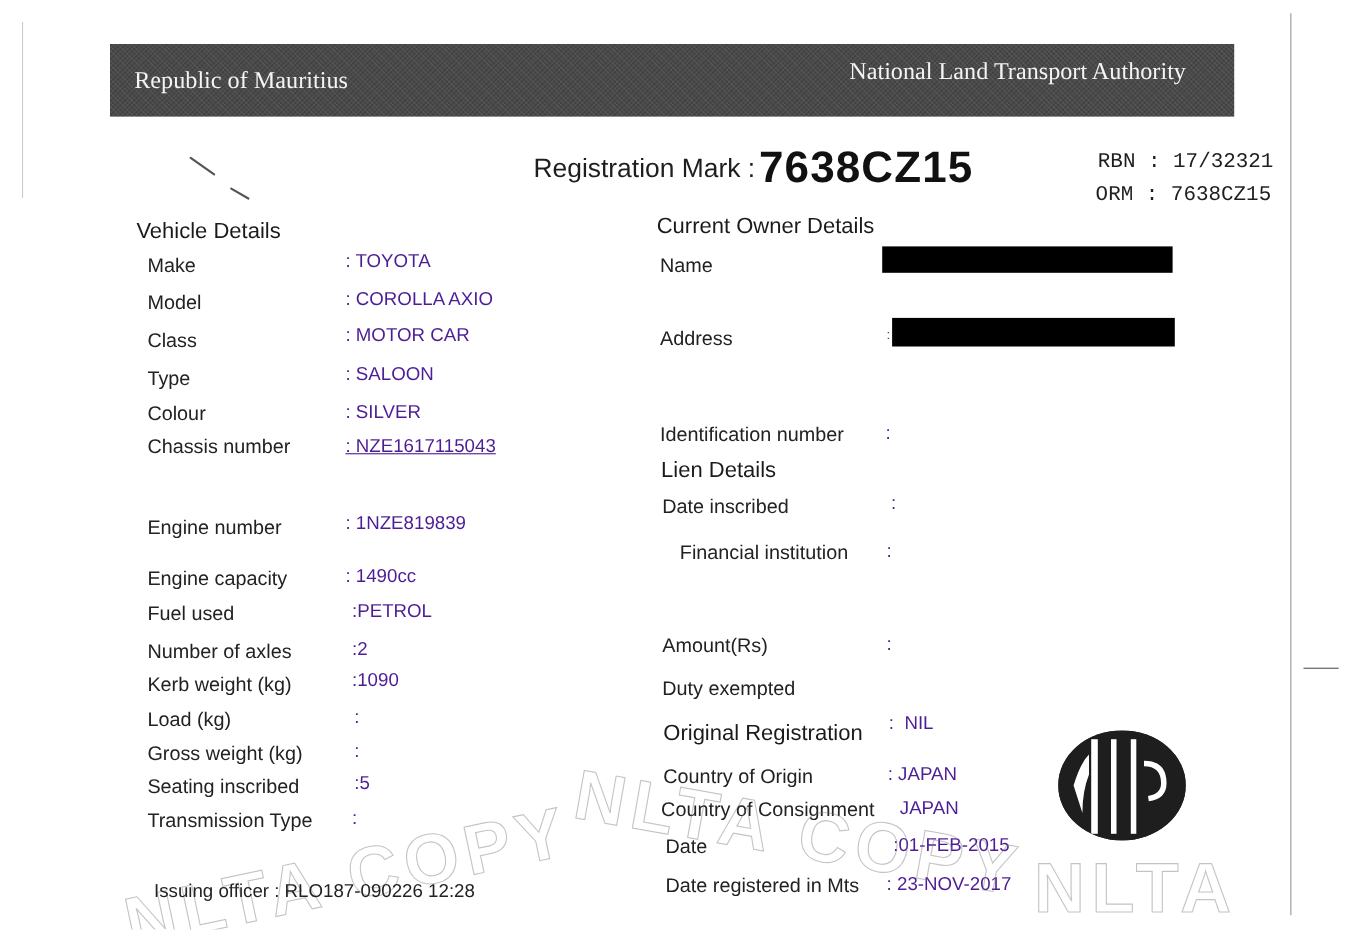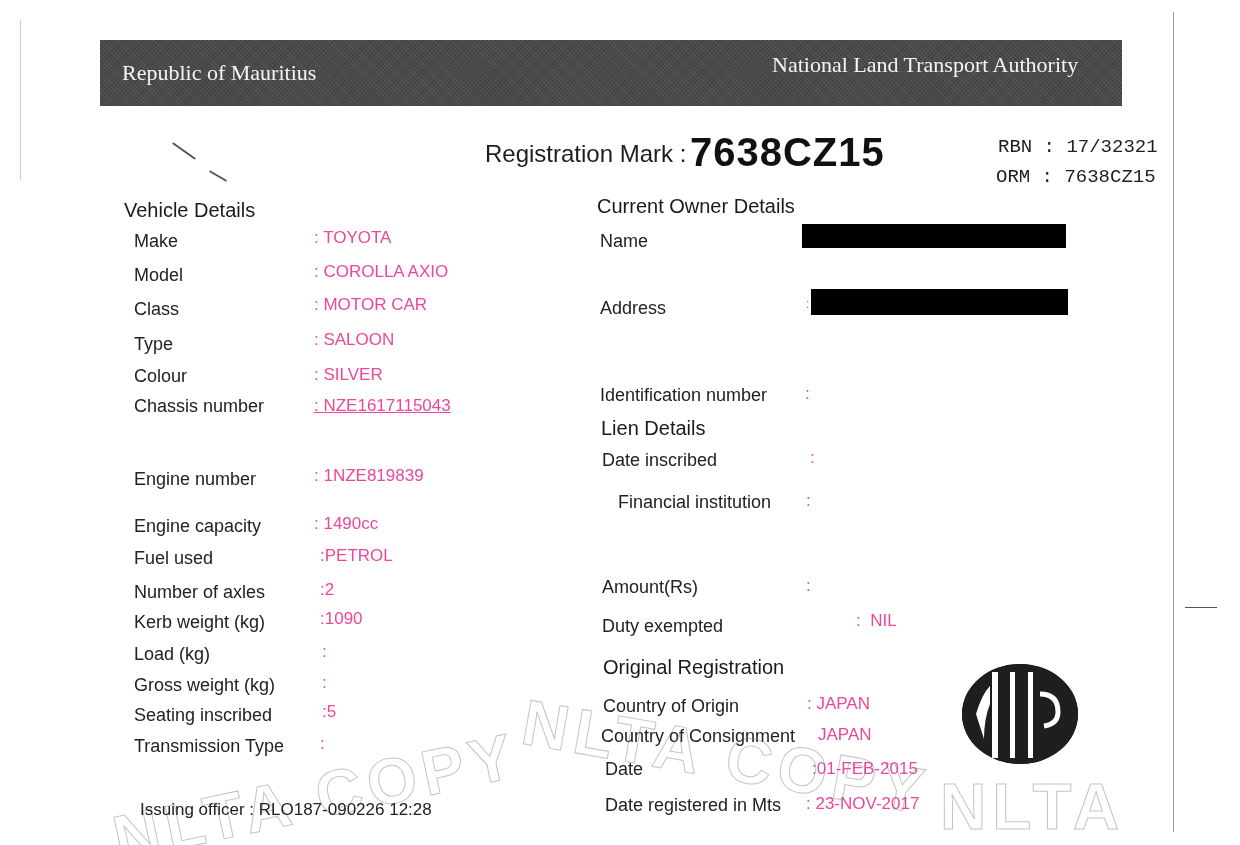--- a/index.html
+++ b/index.html
@@ -20,21 +20,21 @@
   .banner .left { left:22px; top:20px; font-size:22px; }
   .banner .center { left:295px; top:12px; font-size:33px; letter-spacing:0.3px; }
   .banner .right { left:672px; top:12px; font-size:22px; }
   .reg-mark-label { left:454px; top:140px; font-size:24px; color:#1e1e1e;margin-left:31px; }
   .reg-mark-value { left:690px; top:130px; font-size:40px; font-weight:bold; color:#111; letter-spacing:1px; }
   .rbn, .orm { font-family:"Liberation Mono", "DejaVu Sans Mono", monospace; font-size:19px; color:#1e1e1e; }
   .rbn { left:998px; top:136px; }
   .orm { left:996px; top:166px; }
   .section { font-size:20px; color:#1a1a1a; }
   .lbl { font-size:18px; color:#222; }
-  .val { font-size:17px; color:#ec4899; }
+  .val { font-size:17px; color:#4c1d95; }
   .redact { background:#000; }
   .logo {
     left:962px; top:664px; width:116px; height:100px;
     border-radius:50%; background:#1e1e1e; overflow:hidden;
   }
   .logo svg { width:100%; height:100%; }
   .watermark {
     font-size:64px; font-weight:bold; color:transparent;
     -webkit-text-stroke:1px rgba(120,120,120,0.55);
     letter-spacing:6px; opacity:0.8; white-space:nowrap;
@@ -121,21 +121,21 @@
 <span class="abs val" style="left:805px;top:384px;">:</span>
 
 <div class="abs section" style="left:601px;top:417px;">Lien Details</div>
 <span class="abs lbl" style="left:602px;top:450px;">Date inscribed</span>
 <span class="abs val" style="left:810px;top:448px;">:</span>
 <span class="abs lbl" style="left:602px;top:492px;margin-left:16px;">Financial institution</span>
 <span class="abs val" style="left:806px;top:491px;">:</span>
 <span class="abs lbl" style="left:602px;top:577px;">Amount(Rs)</span>
 <span class="abs val" style="left:806px;top:576px;">:</span>
 <span class="abs lbl" style="left:602px;top:616px;">Duty exempted</span>
-<span class="abs val" style="left:808px;top:611px;white-space:pre;margin-left:48px;">:  NIL</span>
+<span class="abs val" style="left:808px;top:648px;white-space:pre;">:  NIL</span>
 
 <div class="abs section" style="left:603px;top:656px;">Original Registration</div>
 <span class="abs lbl" style="left:603px;top:696px;">Country of Origin</span>
 <span class="abs val" style="left:807px;top:694px;">: JAPAN</span>
 <span class="abs lbl" style="left:601px;top:726px;">Country of Consignment</span>
 <span class="abs val" style="left:818px;top:725px;">JAPAN</span>
 <span class="abs lbl" style="left:605px;top:759px;">Date</span>
 <span class="abs val" style="left:812px;top:759px;">:01-FEB-2015</span>
 <span class="abs lbl" style="left:605px;top:795px;">Date registered in Mts</span>
 <span class="abs val" style="left:806px;top:794px;">: 23-NOV-2017</span>

